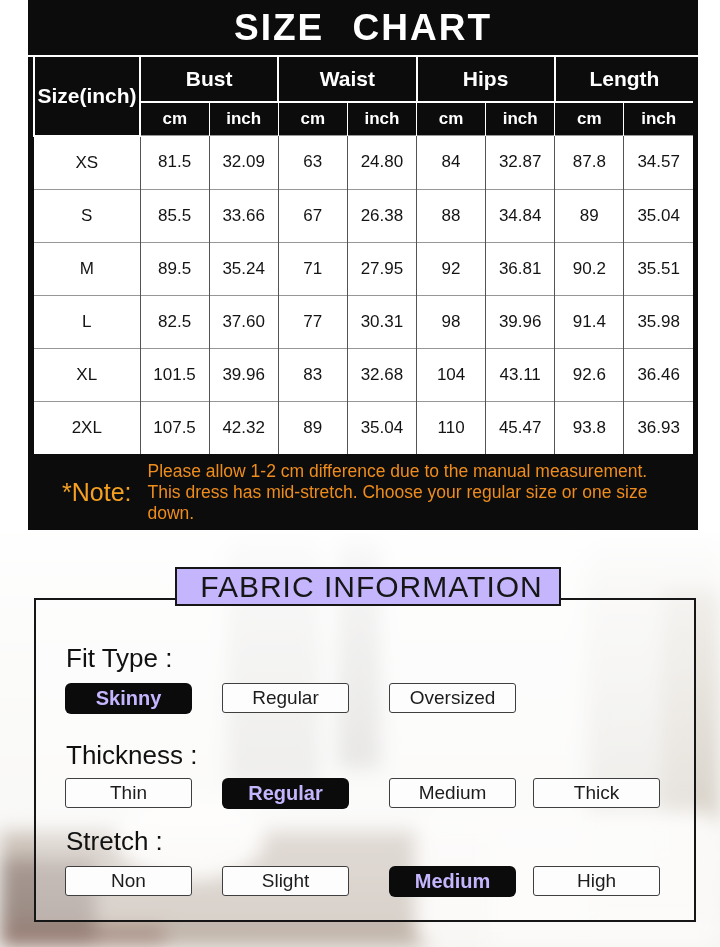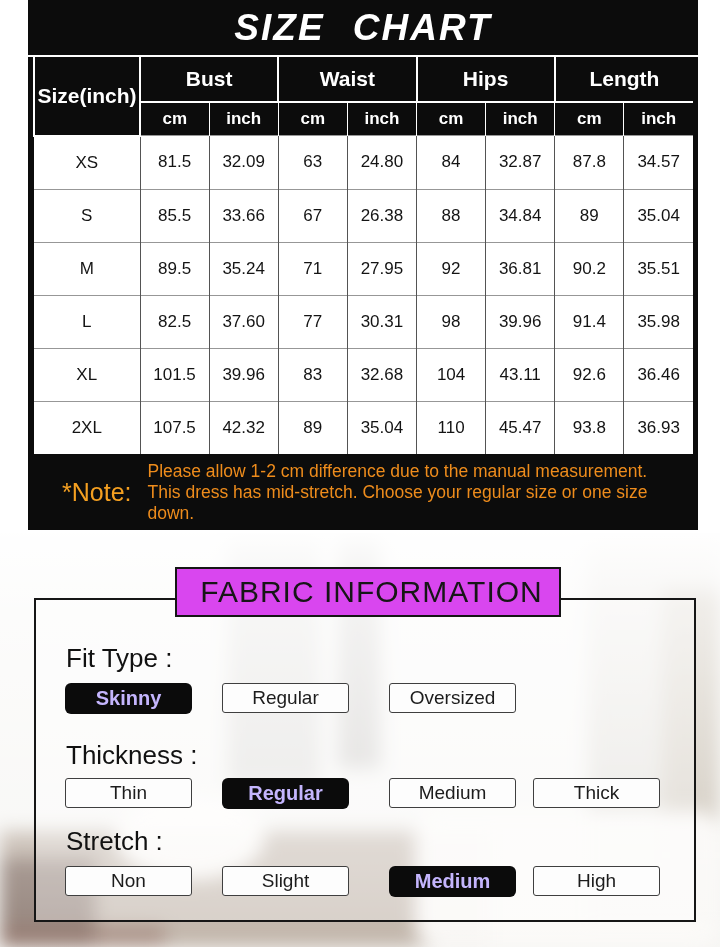--- a/index.html
+++ b/index.html
@@ -17,37 +17,37 @@
   .b-table{left:0;top:298px;width:490px;height:116px;background:rgba(124,99,76,0.65);}
   .b-corner{left:0;top:325px;width:95px;height:89px;background:rgba(72,45,36,0.7);}
   .b-flowers{left:115px;top:262px;width:150px;height:85px;background:rgba(252,250,247,0.95);border-radius:50%;}
   .b-sofa{left:415px;top:278px;width:305px;height:136px;background:rgba(250,248,245,0.96);border-radius:22px;}
   .b-wine{left:0;top:392px;width:165px;height:22px;background:rgba(108,58,44,0.55);}
   .wash{position:absolute;inset:0;background:linear-gradient(to bottom,rgba(255,255,255,0.97) 0%,rgba(255,255,255,0.78) 18%,rgba(255,255,255,0.6) 50%,rgba(255,255,255,0.42) 82%,rgba(255,255,255,0.3) 100%);}
 
   
   .size-chart{position:absolute;left:28px;top:0;width:670px;height:530px;background:#0c0c0c;}
   .sc-title{height:55px;display:flex;align-items:center;justify-content:center;color:#ffffff;
-    font-size:37px;font-weight:600;letter-spacing:2px;word-spacing:16px;border-bottom:2px solid #ffffff;font-style:italic;}
+    font-size:37px;font-weight:600;letter-spacing:2px;word-spacing:16px;border-bottom:2px solid #ffffff;}
   .sc-table{position:absolute;top:57px;left:5px;width:660px;border-collapse:collapse;table-layout:fixed;}
   .sc-table col.size-col{width:106px;}
   .sc-table th{background:#0c0c0c;color:#ffffff;font-weight:bold;text-align:center;padding:0;}
   tr.groups th{font-size:21px;height:44px;border-left:2.5px solid #ffffff;border-bottom:2.5px solid #ffffff;}
   th.size-head{font-size:22px;border-left:none;border-bottom:none;border-right:2.5px solid #ffffff;}
   tr.units th{font-size:17px;height:32px;border-left:1.5px solid #ffffff;}
   .sc-table td{background:#ffffff;color:#141414;text-align:center;font-size:17px;height:52px;
     border-top:1px solid #979797;border-left:1px solid #545454;padding:0;}
   td.size-cell{font-size:17px;font-weight:normal;border-left:none;}
   .sc-note{position:absolute;left:0;right:0;bottom:0;height:75px;background:#0c0c0c;display:flex;align-items:center;padding-left:34px;box-sizing:border-box;}
   .note-label{font-size:25px;margin-right:16px;white-space:nowrap;}
   .note-lines{font-size:17.5px;line-height:21px;}
 
   
   .fabric-outer{position:absolute;left:34px;top:598px;width:662px;height:324px;border:2px solid #161616;background:rgba(255,255,255,0.35);box-sizing:border-box;}
-  .fabric-title{position:absolute;left:175px;top:567px;width:386px;height:50px;background:#d946ef;border:2px solid #161616;
+  .fabric-title{position:absolute;left:175px;top:567px;width:386px;height:39px;background:#c4b5fd;border:2px solid #161616;
     display:flex;align-items:center;justify-content:center;font-size:30px;letter-spacing:1px;color:#161616;box-sizing:border-box;padding-left:7px;}
   .f-label{position:absolute;left:66px;font-size:26px;color:#111111;}
   .lbl-fit{top:643px;}
   .lbl-thick{top:740px;}
   .lbl-stretch{top:826px;}
   .opt{position:absolute;width:127px;height:30px;box-sizing:border-box;display:flex;align-items:center;justify-content:center;
     background:#fdfdfd;border:1.5px solid #3f3f3f;border-radius:3px;font-size:19px;color:#1c1c1c;font-family:"Liberation Sans",sans-serif;padding:0;cursor:pointer;}
   .opt.selected{background:#0b0b0b;border:none;border-radius:6px;color:#c4b5fd;font-weight:bold;font-size:20px;height:31px;}
   .r-fit{top:683px;}
   .r-thick{top:778px;}

